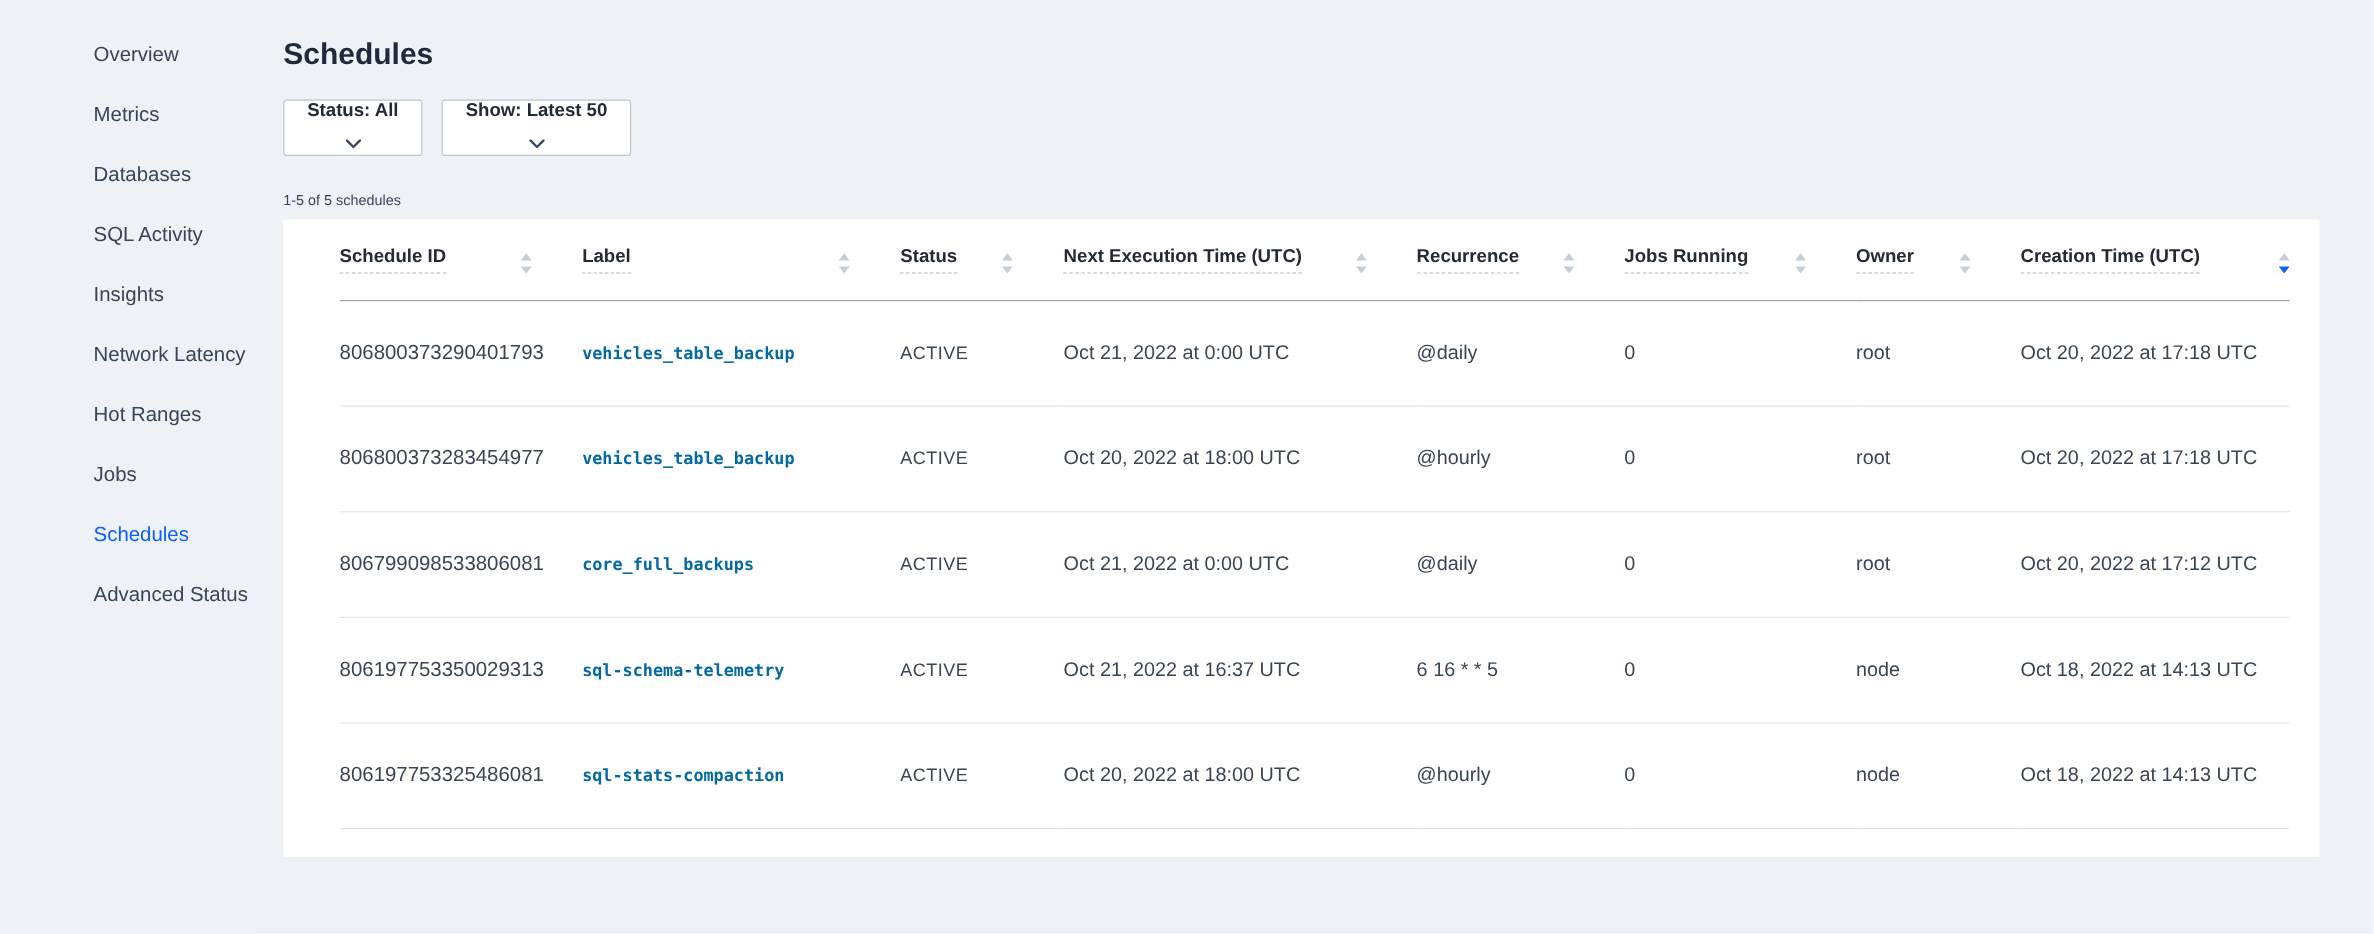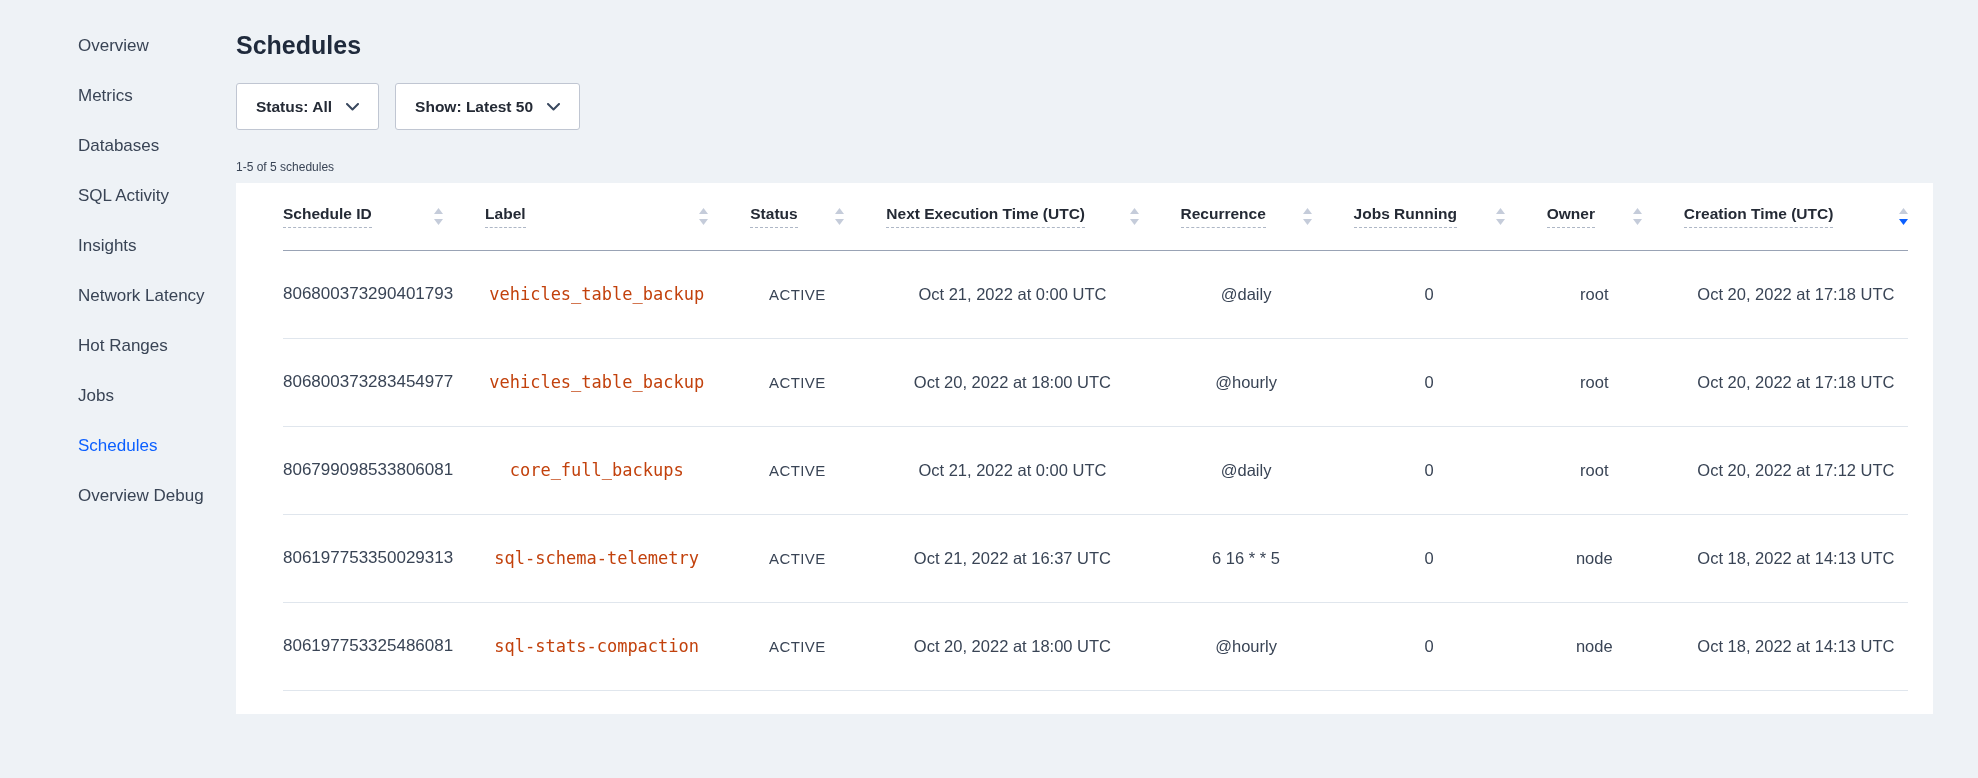--- a/index.html
+++ b/index.html
@@ -30,58 +30,59 @@
     margin: 30px 0 0 0;
     font-size: 25px; line-height: 31px; font-weight: 700; color: #1f2a3c;
   }
   .filters { margin-top: 22px; display: flex; gap: 16px; }
   .dropdown-btn {
     height: 47px; padding: 0 19px;
     background: #ffffff; border: 1px solid #c0c6d2; border-radius: 3px;
     display: inline-flex; align-items: center; gap: 14px;
     font-family: inherit; font-size: 15.5px; font-weight: 700; color: #242a35;
     cursor: pointer;
+    flex-direction: column;
   }
   .chev { display: block; }
 
   .results-count { margin-top: 30px; font-size: 12px; color: #394455; }
 
   .card {
     margin-top: 9px; width: 1697px;
     background: #ffffff;
     padding: 0 25px 23px 47px;
   }
 
   table { width: 100%; border-collapse: collapse; table-layout: fixed; }
   thead th {
     height: 67px; vertical-align: middle; text-align: left;
     border-bottom: 1px solid #99a3b5;
     padding: 0 42px 0 0; cursor: pointer;
   }
   thead th:last-child { padding-right: 0; }
-  .th-inner { display: flex; align-items: center; justify-content: space-between; }
+  .th-inner { display: flex; align-items: flex-end; justify-content: space-between; }
   .th-label {
     font-size: 15.5px; font-weight: 700; color: #242a35; white-space: nowrap;
     border-bottom: 1px dashed #aeb7c6; padding-bottom: 4px;
   }
   .sort-icon { flex: 0 0 auto; margin-left: 8px; line-height: 0; }
   .sort-icon polygon { fill: #c5ccda; }
   .sort-icon.desc .tri-down { fill: #0b5fff; }
 
   tbody td {
     height: 88px; vertical-align: middle;
     border-bottom: 1px solid #e0e6ed;
     padding: 0 42px 0 0;
-    font-size: 16.5px; color: #394455; white-space: nowrap; text-align: center;
+    font-size: 16.5px; color: #394455; white-space: nowrap;
   }
   tbody td:last-child { padding-right: 0; }
   .cell-id span { font-size: 17px; color: #394455; }
   .cell-label span {
     font-family: "DejaVu Sans Mono", monospace;
-    font-size: 17px; font-weight: 400; color: #c2410c;
+    font-size: 14px; font-weight: 700; color: #0369a1;
   }
   .cell-status span { font-size: 15px; letter-spacing: 0.4px; }
 </style>
 </head>
 <body>
 
 <nav class="sidebar">
   <div id="sidebar-list">
       <div class="nav-item">
     <span>Overview</span>
@@ -104,21 +105,21 @@
       <div class="nav-item">
     <span>Hot Ranges</span>
   </div>
       <div class="nav-item">
     <span>Jobs</span>
   </div>
       <div class="nav-item active">
     <span>Schedules</span>
   </div>
       <div class="nav-item">
-    <span>Overview Debug</span>
+    <span>Advanced Status</span>
   </div>
     </div>
 </nav>
 
 <main class="main">
   <h1 class="page-title">Schedules</h1>
 
   <div class="filters">
     <button class="dropdown-btn">
       <span>Status: All</span>

